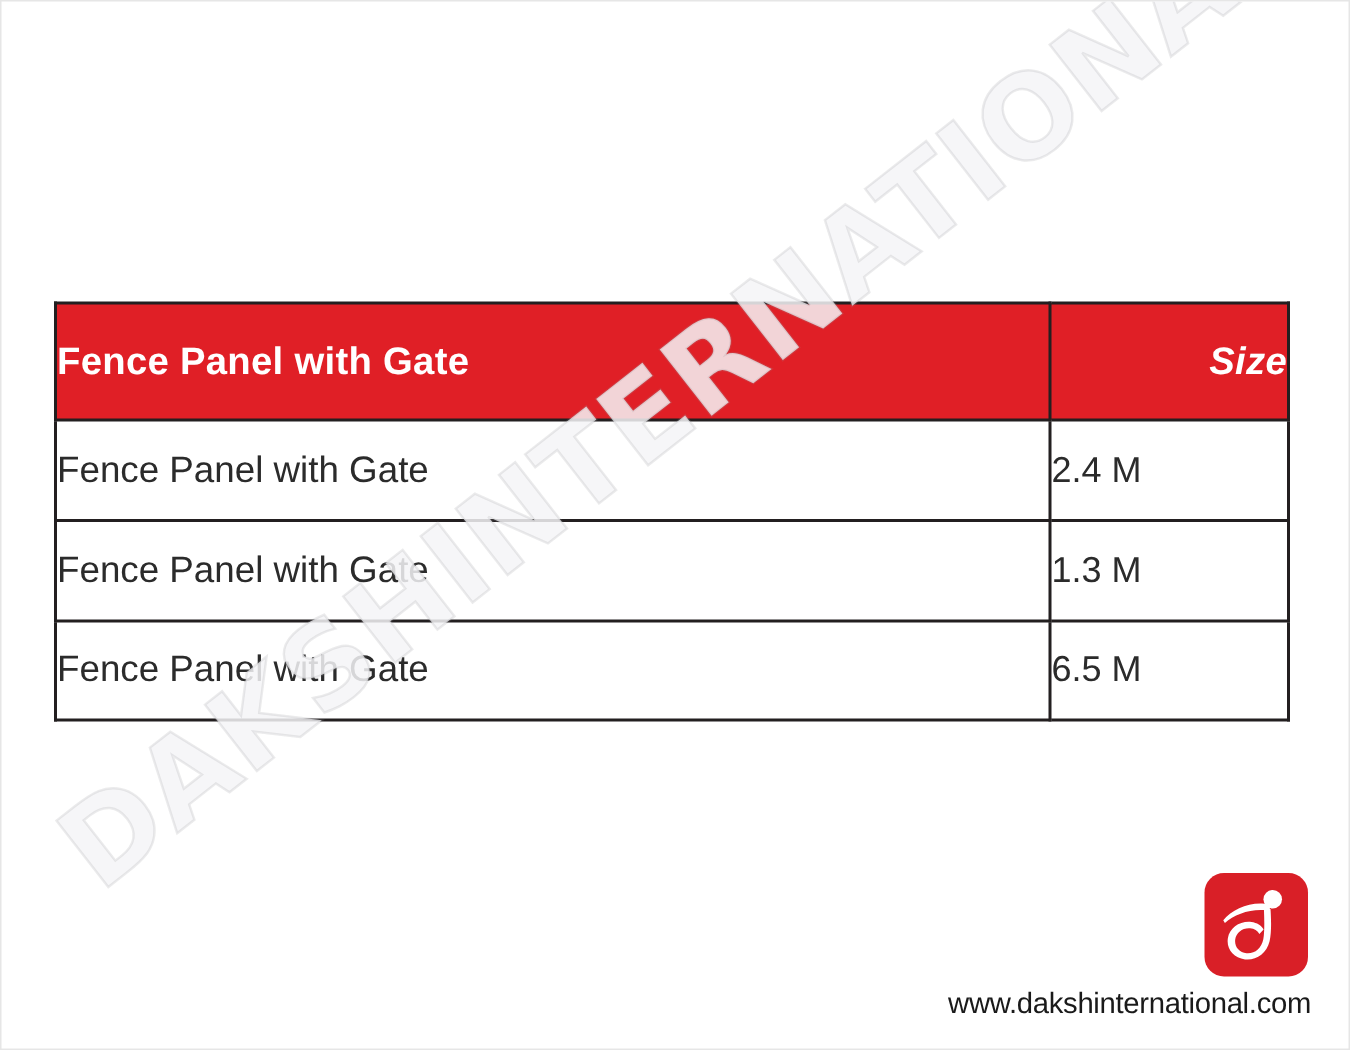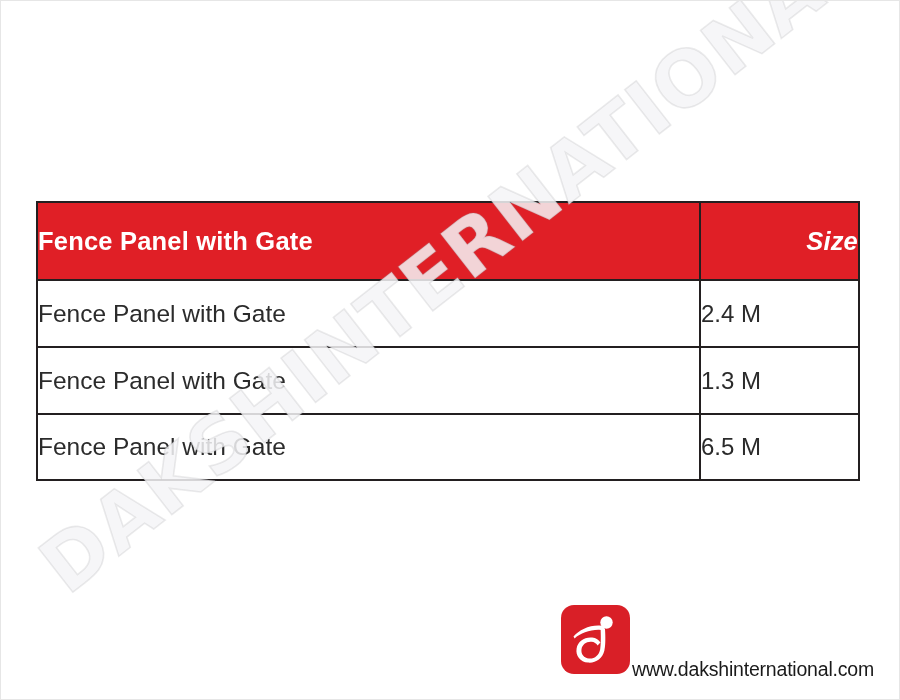--- a/index.html
+++ b/index.html
@@ -122,20 +122,21 @@
     font-size: 24px;
   }
 
   
   #footer-brand {
     position: absolute;
     right: 25px;
     bottom: 18px;
     z-index: 4;
     display: flex;
+    flex-direction: column;
     align-items: flex-end;
   }
   #brand-logo {
     width: 69px;
     height: 69px;
     border-radius: 13px;
     background: #d91f27;
     position: relative;
     margin-bottom: 7px;
     margin-right: 2px;

